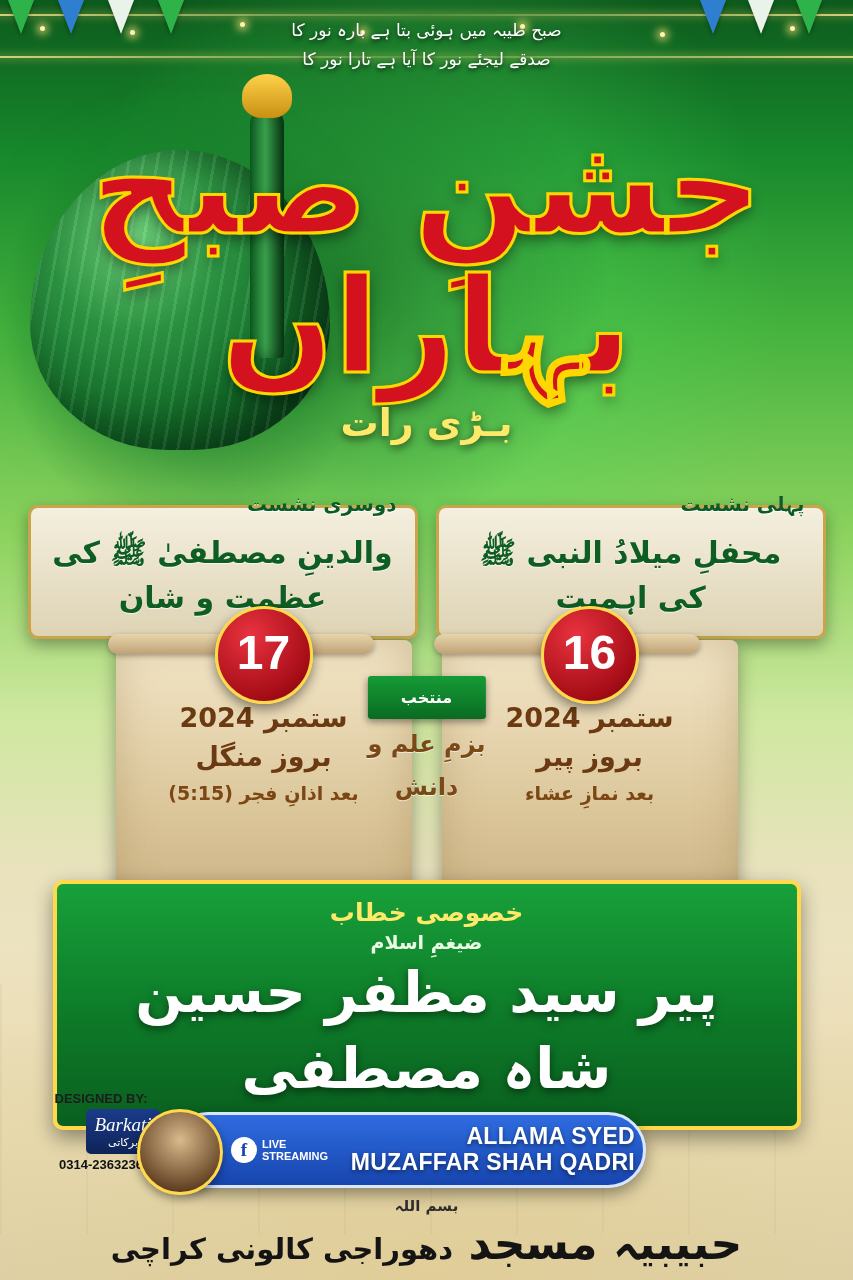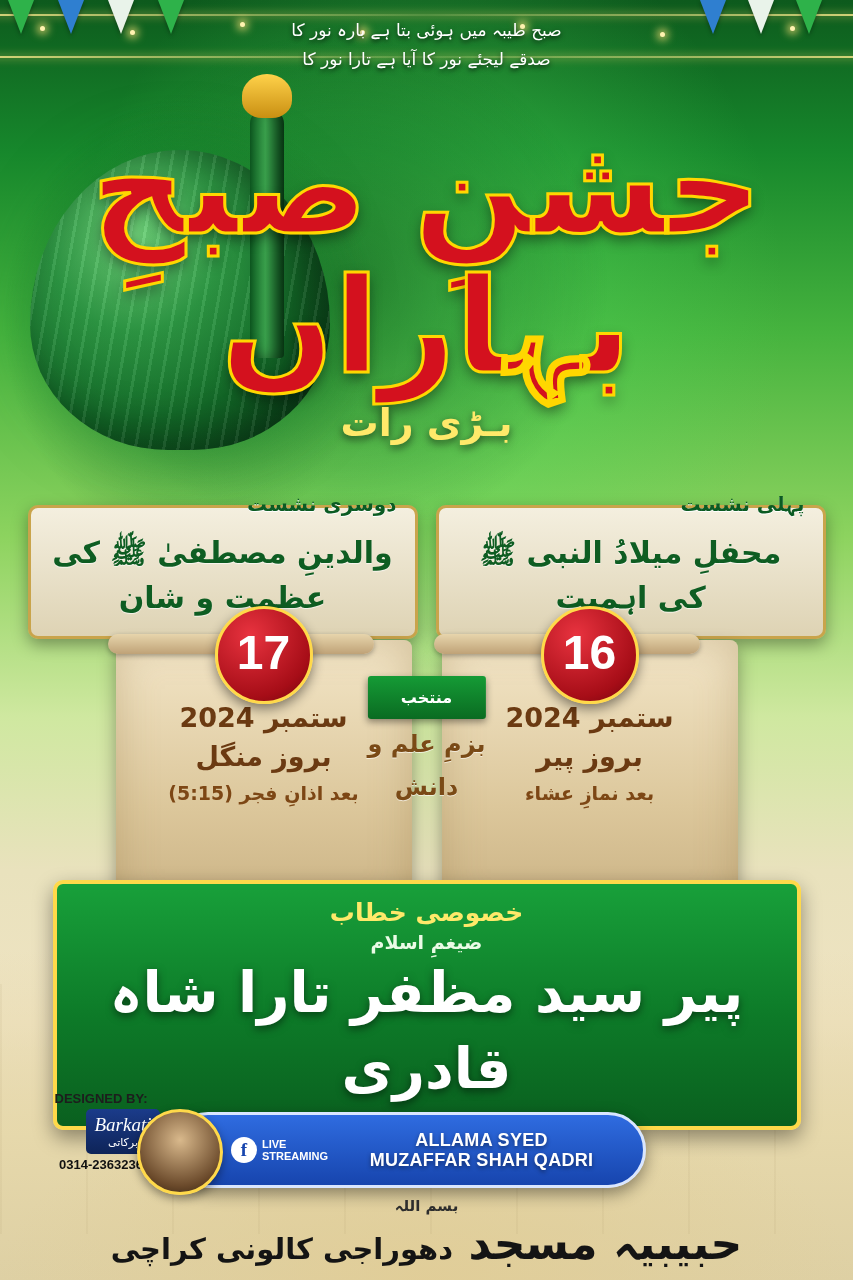--- a/index.html
+++ b/index.html
@@ -254,22 +254,22 @@
   }
   .fb-icon {
     margin-left: 58px;
     width: 26px; height: 26px; border-radius:50%;
     background:#fff; color:#1745ae;
     font-weight:bold; font-size: 19px; text-align:center; line-height: 26px;
     font-family:"Liberation Serif", serif;
   }
   .live-text { color:#fff; font-size: 11px; font-weight:bold; margin-left:5px; line-height:1.1; }
   .host-name {
-    flex:1; color:#fff; font-size: 18px; font-weight:bold;
-    text-align:center; line-height:1.12; letter-spacing:.3px;
+    flex:1; color:#fff; font-size: 23px; font-weight:bold;
+    text-align:right; line-height:1.12; letter-spacing:.3px;
     text-shadow: 0 2px 4px rgba(0,0,0,.45);
     padding-right: 8px;
   }
   
   .venue {
     position:absolute; left:0; bottom: 8px; width:100%;
     text-align:center; z-index: 8;
   }
   .venue-crest {
     font-size: 15px; color:#2d2d2d; font-weight:bold;
@@ -348,21 +348,21 @@
 
   <div class="bazm">
     <div class="bazm-flag urdu">منتخب</div>
     <div class="bazm-text urdu">بزمِ علم و</div>
     <div class="bazm-text urdu">دانش</div>
   </div>
 
   <div class="speaker">
     <div class="speaker-label urdu">خصوصی خطاب</div>
     <div class="speaker-sub urdu">ضیغمِ اسلام</div>
-    <div class="speaker-name urdu">پیر سید مظفر تارا شاہ قادری</div>
+    <div class="speaker-name urdu">پیر سید مظفر حسین شاہ مصطفی</div>
   </div>
 
   <div class="designer">
     <div class="designer-label">DESIGNED BY:</div>
     <div class="designer-logo">
       <div class="bk">Barkati</div>
       <div class="bk-ur urdu">برکاتی</div>
     </div>
     <div class="designer-phone">0314-2363236</div>
   </div>

